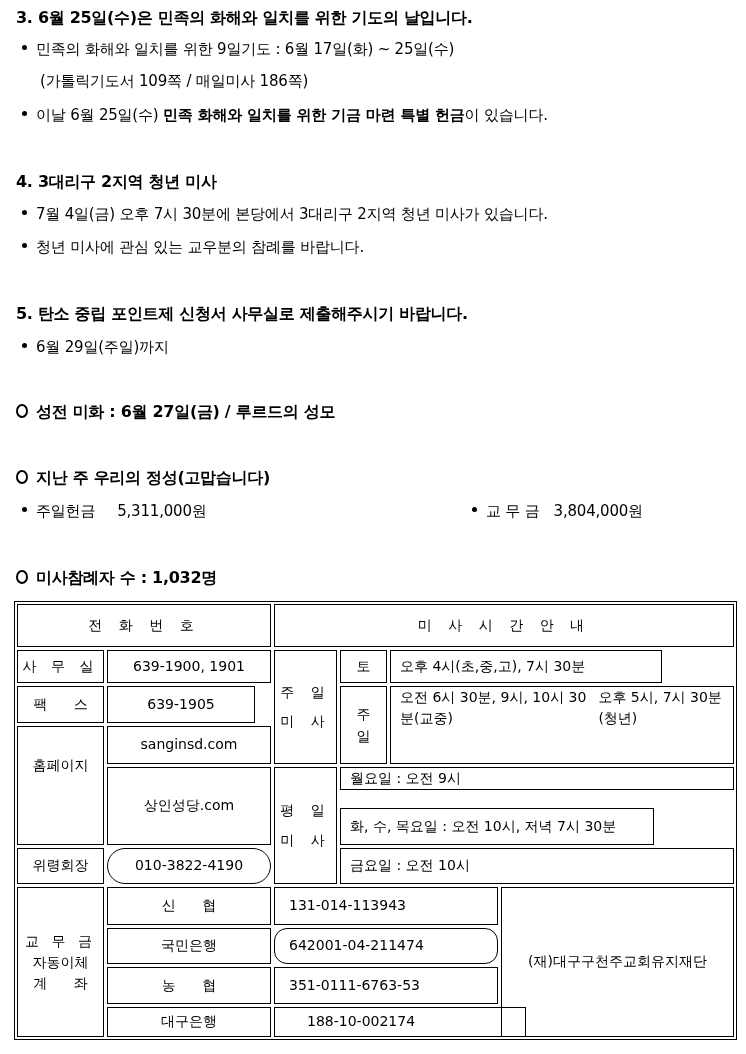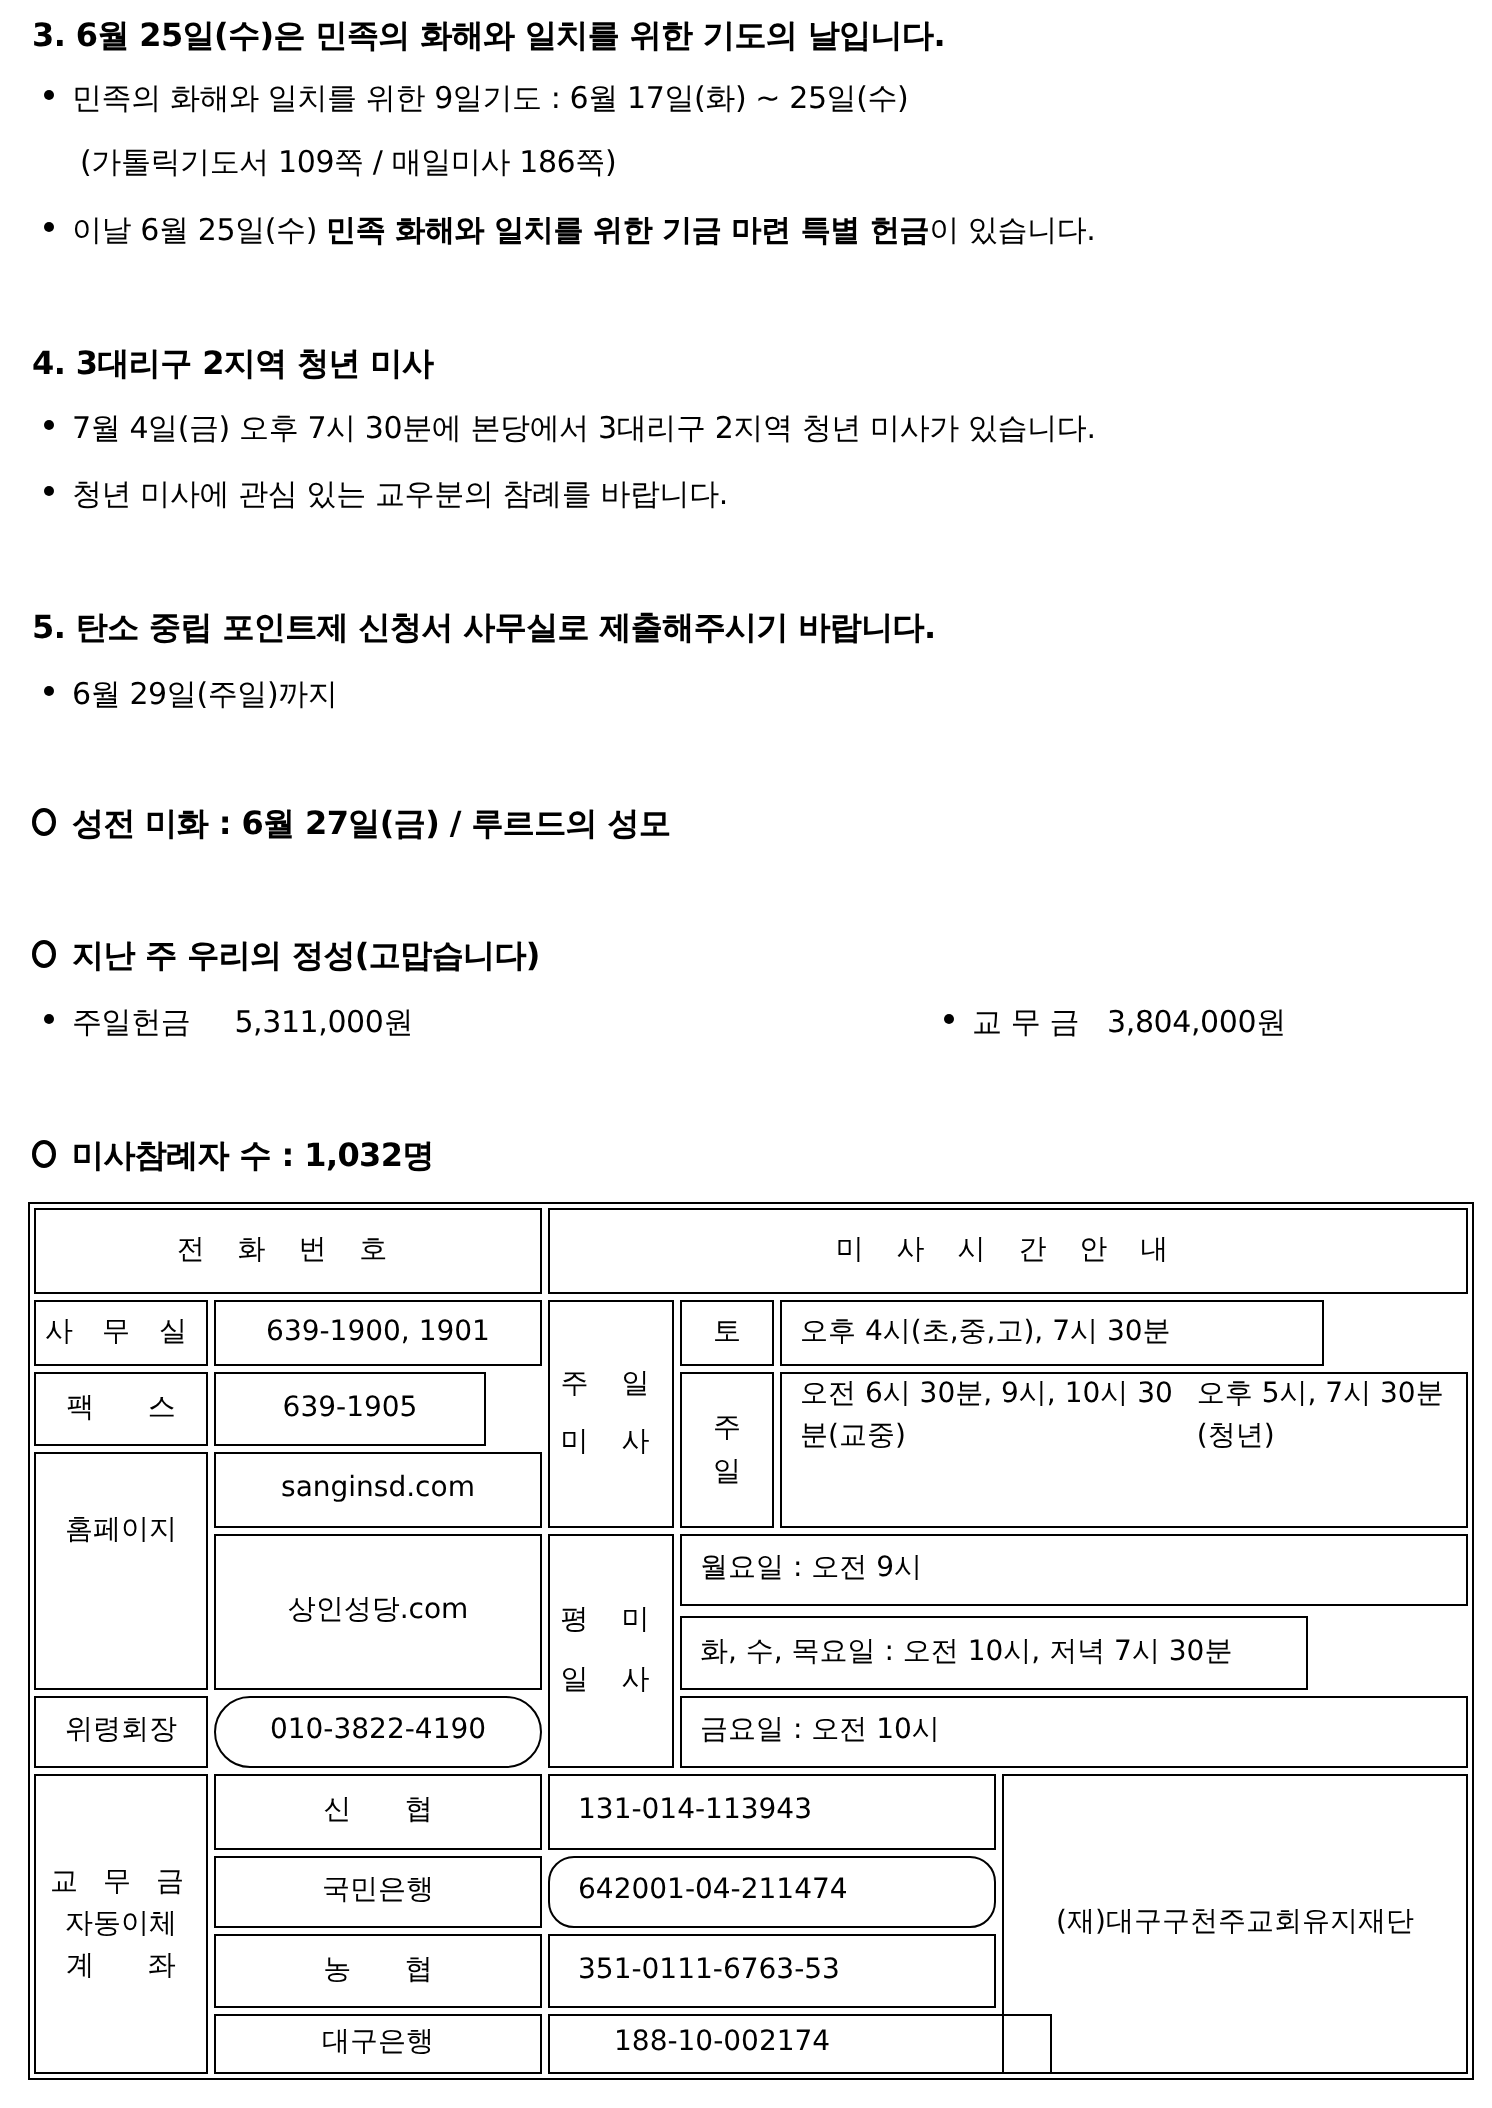--- a/index.html
+++ b/index.html
@@ -47,21 +47,21 @@
 
 <div class="tbl-outer"></div>
 
 <div class="cell spaced" style="left:17px; top:604px; width:254px; height:43px;">전 화 번 호</div>
 <div class="cell spaced" style="left:274px; top:604px; width:460px; height:43px;">미 사 시 간 안 내</div>
 
 <div class="cell" style="left:17px; top:650px; width:87px; height:33px; letter-spacing:5px;">사 무 실</div>
 <div class="cell" style="left:107px; top:650px; width:164px; height:33px;">639-1900, 1901</div>
 
 <div class="cell" style="left:17px; top:686px; width:87px; height:37px; white-space:pre;">팩      스</div>
-<div class="cell" style="left:107px; top:686px; width:136px; height:37px;text-align:right;">639-1905</div>
+<div class="cell" style="left:107px; top:686px; width:148px; height:37px;text-align:right;">639-1905</div>
 
 <div class="cell" style="left:17px; top:726px; width:87px; height:119px;">
     <span style="position:relative;top:-20px;">홈페이지</span>
   </div>
 <div class="cell" style="left:107px; top:726px; width:164px; height:38px;">sanginsd.com</div>
 <div class="cell" style="left:107px; top:767px; width:164px; height:78px;">상인성당.com</div>
 
 <div class="cell" style="left:17px; top:848px; width:87px; height:36px;">위령회장</div>
 <div class="cell" style="left:107px; top:848px; width:164px; height:36px;border-radius:18px;">010-3822-4190</div>
 
@@ -73,25 +73,25 @@
 <div class="cell left" style="left:390px; top:650px; width:272px; height:33px;">오후 4시(초,중,고), 7시 30분</div>
 <div class="cell" style="left:340px; top:686px; width:47px; height:78px; flex-direction:column; line-height:1.6;">
   <span>주</span>
   <span>일</span>
 </div>
 <div class="cell left" style="left:390px; top:686px; width:344px; height:78px; flex-direction:row; align-items:flex-start; justify-content:center; line-height:1.5;">
   <span>오전 6시 30분, 9시, 10시 30분(교중)</span>
   <span>오후 5시, 7시 30분(청년)</span>
 </div>
 
-<div class="cell" style="left:274px; top:767px; width:63px; height:117px; flex-direction:row; line-height:2.1;">
+<div class="cell" style="left:274px; top:767px; width:63px; height:117px; flex-direction:column; line-height:2.1;">
   <span class="spaced">평 일</span>
   <span class="spaced">미 사</span>
 </div>
-<div class="cell left" style="left:340px; top:767px; width:394px; height:36px;">월요일 : 오전 9시</div>
+<div class="cell left" style="left:340px; top:767px; width:394px; height:23px;">월요일 : 오전 9시</div>
 <div class="cell left" style="left:340px; top:808px; width:314px; height:37px;">화, 수, 목요일 : 오전 10시, 저녁 7시 30분</div>
 <div class="cell left" style="left:340px; top:848px; width:394px; height:36px;">금요일 : 오전 10시</div>
 
 <div class="cell" style="left:17px; top:887px; width:87px; height:150px; flex-direction:column; line-height:1.5;">
   <span style="letter-spacing:4px;">교 무 금</span>
   <span>자동이체</span>
   <span style="white-space:pre;">계      좌</span>
 </div>
 
 <div class="cell" style="left:107px; top:887px; width:164px; height:38px; white-space:pre;">신      협</div>

